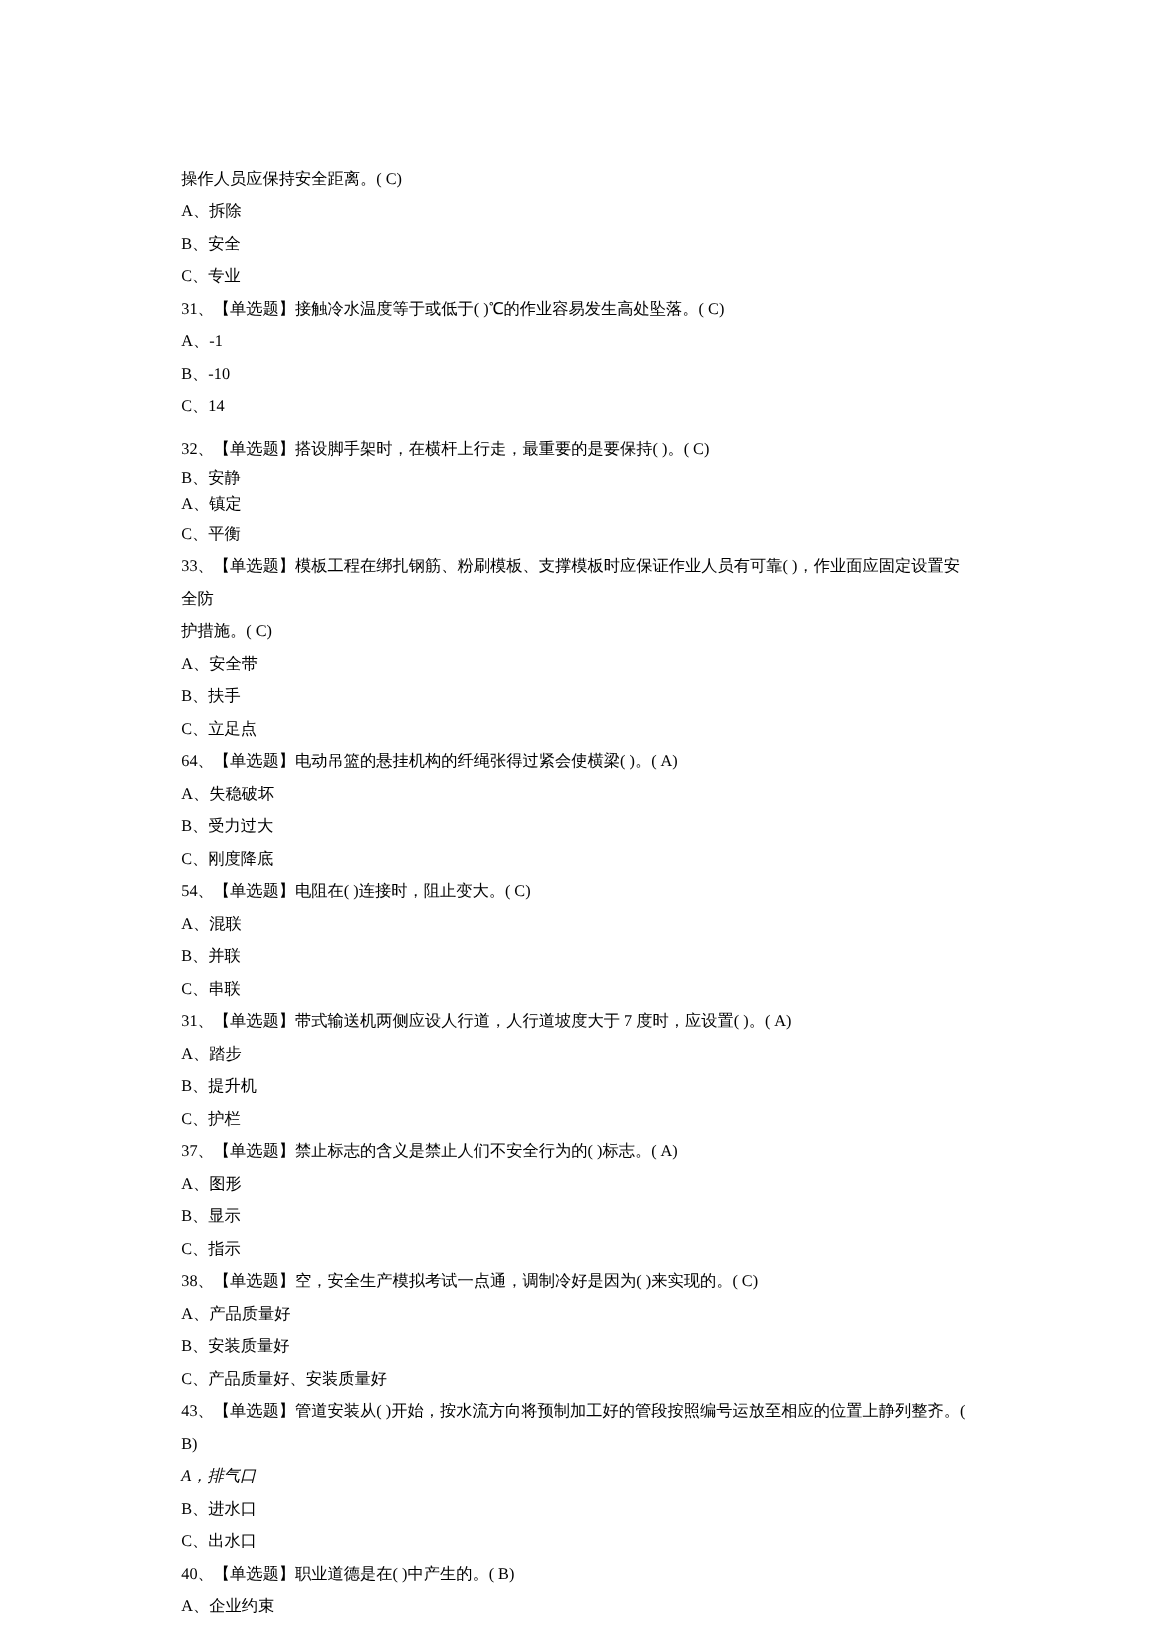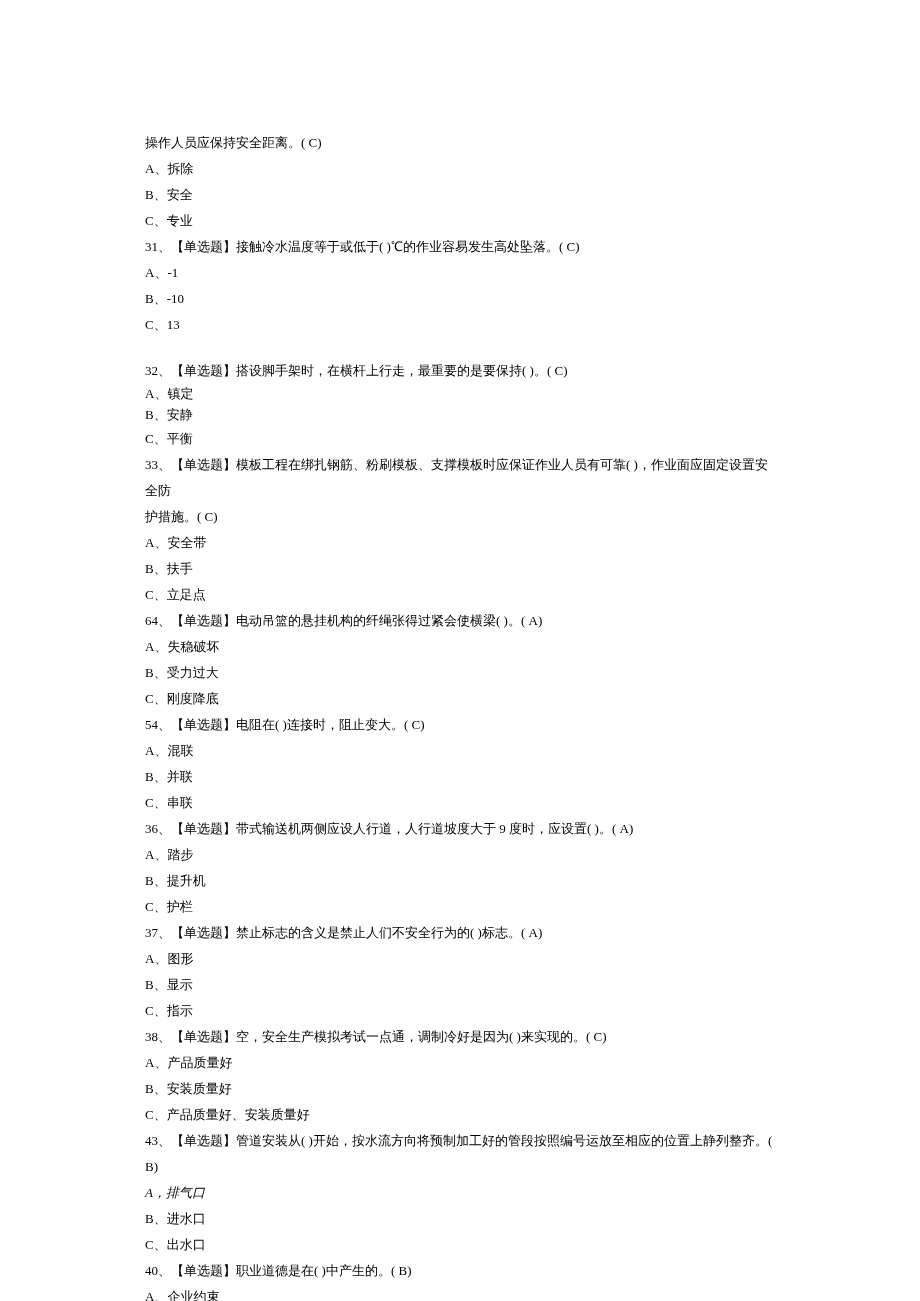--- a/index.html
+++ b/index.html
@@ -27,46 +27,46 @@
 <body>
 
 <span class="line">操作人员应保持安全距离。( C)</span>
 <span class="line">A、拆除</span>
 <span class="line">B、安全</span>
 <span class="line">C、专业</span>
 
 <span class="line">31、【单选题】接触冷水温度等于或低于( )℃的作业容易发生高处坠落。( C)</span>
 <span class="line">A、-1</span>
 <span class="line">B、-10</span>
-<span class="line">C、13</span>
+<span class="line">C、14</span>
 
-<span class="line" style="margin-top:20px;">32、【单选题】搭设脚手架时，在横杆上行走，最重要的是要保持( )。( C)</span>
+<span class="line" style="margin-top:8px;">32、【单选题】搭设脚手架时，在横杆上行走，最重要的是要保持( )。( C)</span>
 <div class="q32-opts">
+<span class="line">B、安静</span>
 <span class="line">A、镇定</span>
-<span class="line">B、安静</span>
 </div>
 <span class="line">C、平衡</span>
 
 <span class="line">33、【单选题】模板工程在绑扎钢筋、粉刷模板、支撑模板时应保证作业人员有可靠( )，作业面应固定设置安全防</span>
 <span class="line">护措施。( C)</span>
 <span class="line">A、安全带</span>
 <span class="line">B、扶手</span>
 <span class="line">C、立足点</span>
 
 <span class="line">64、【单选题】电动吊篮的悬挂机构的纤绳张得过紧会使横梁( )。( A)</span>
 <span class="line">A、失稳破坏</span>
 <span class="line">B、受力过大</span>
 <span class="line">C、刚度降底</span>
 
 <span class="line">54、【单选题】电阻在( )连接时，阻止变大。( C)</span>
 <span class="line">A、混联</span>
 <span class="line">B、并联</span>
 <span class="line">C、串联</span>
 
-<span class="line">36、【单选题】带式输送机两侧应设人行道，人行道坡度大于 9 度时，应设置( )。( A)</span>
+<span class="line">31、【单选题】带式输送机两侧应设人行道，人行道坡度大于 7 度时，应设置( )。( A)</span>
 <span class="line">A、踏步</span>
 <span class="line">B、提升机</span>
 <span class="line">C、护栏</span>
 
 <span class="line">37、【单选题】禁止标志的含义是禁止人们不安全行为的( )标志。( A)</span>
 <span class="line">A、图形</span>
 <span class="line">B、显示</span>
 <span class="line">C、指示</span>
 
 <span class="line">38、【单选题】空，安全生产模拟考试一点通，调制冷好是因为( )来实现的。( C)</span>

